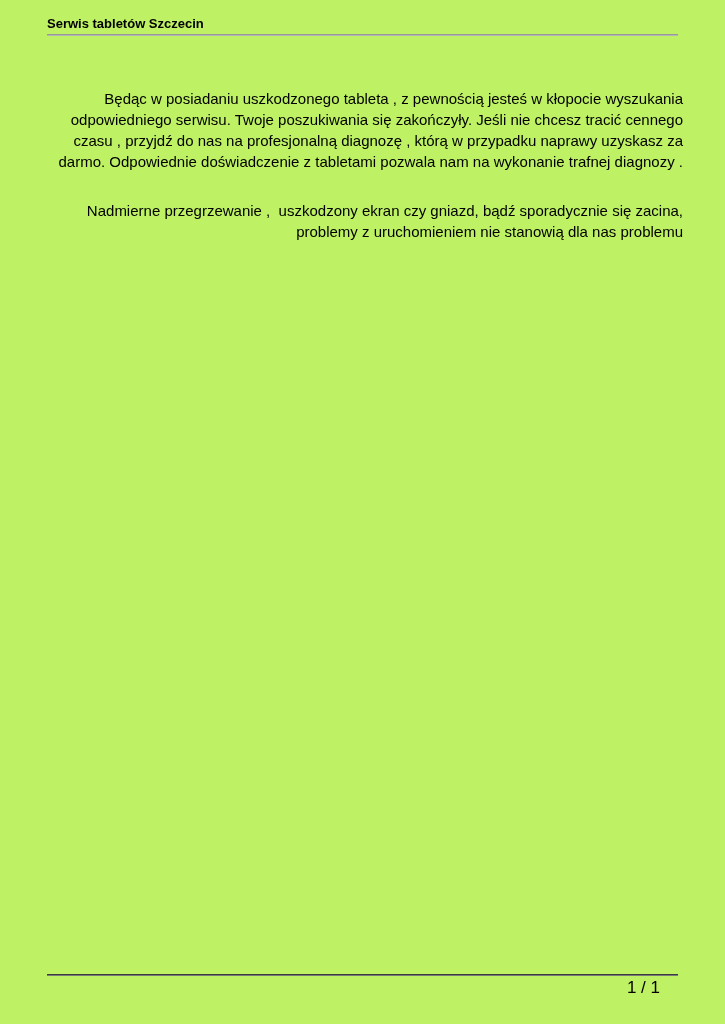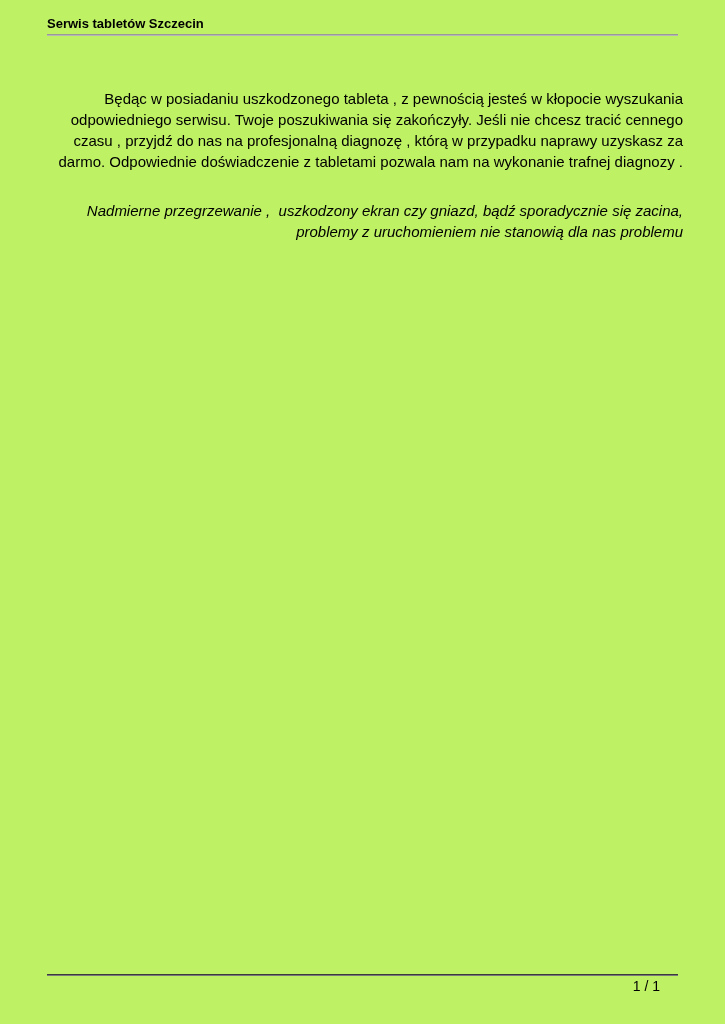--- a/index.html
+++ b/index.html
@@ -37,35 +37,35 @@
     position: absolute;
     left: 53px;
     width: 630px;
     font-size: 15px;
     line-height: 21px;
     color: #000000;
     white-space: pre-wrap;
     text-align: right;
   }
   .para-1 { top: 88px; }
-  .para-2 { top: 200px; font-style: italic; }
+  .para-2 { top: 200px; }
   .para-3 { top: 362px; }
   .footer-rule {
     position: absolute;
     left: 47px;
     right: 47px;
     top: 974px;
     height: 2px;
     background: linear-gradient(#1c1c1c, #989898);
   }
   .page-number {
     position: absolute;
     right: 65px;
     top: 978px;
-    font-size: 14px;
+    font-size: 17px;
     color: #000000;
     white-space: pre;
   }
 </style>
 </head>
 <body>
 
 <div class="page">
 
   <div class="header-title">Serwis tabletów Szczecin</div>

